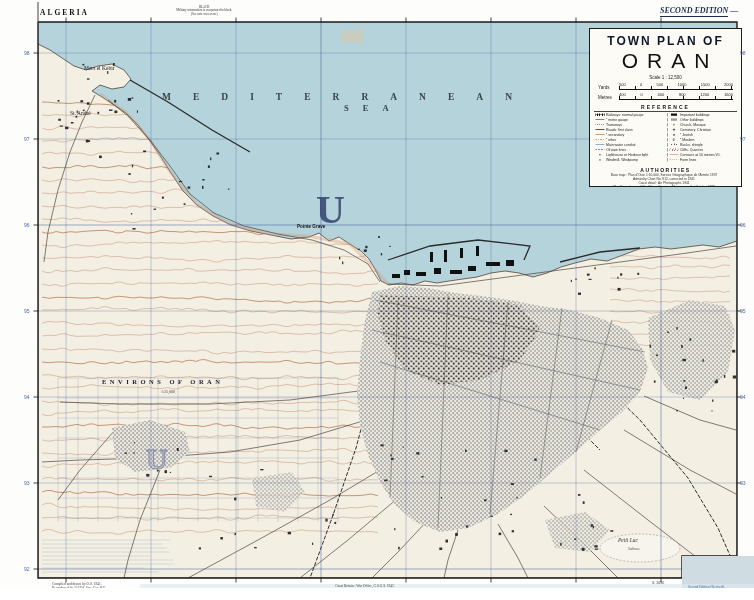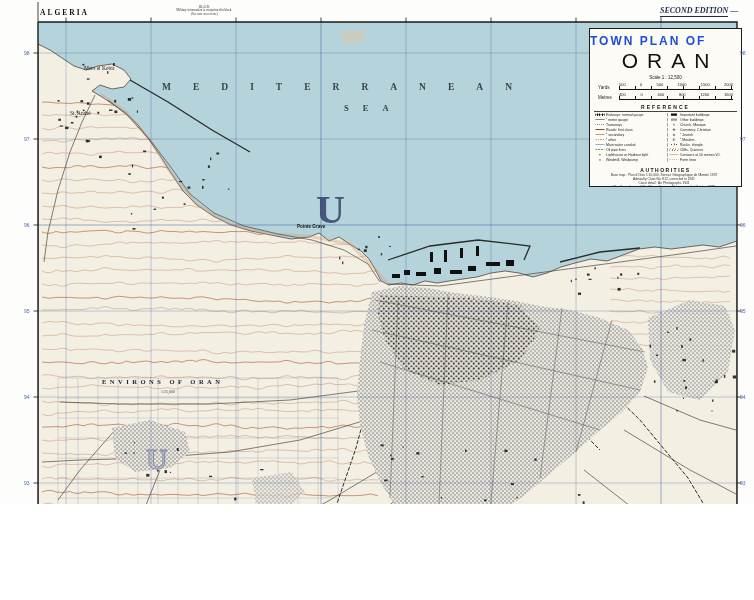--- a/index.html
+++ b/index.html
@@ -1,47 +1,47 @@
 <!DOCTYPE html>
 <html><head>
 <meta charset="utf-8">
 <style>
   html,body{margin:0;padding:0;background:#ffffff;}
-  #stage{position:relative;width:754px;height:504px;background:#fdfdfb;overflow:hidden;
+  #stage{position:relative;width:754px;height:588px;background:#fdfdfb;overflow:hidden;
          font-family:"Liberation Serif",serif;color:#1a1a1a;}
   .abs{position:absolute;}
   
   .country{left:40px;top:8px;font-size:7.5px;font-weight:bold;letter-spacing:2px;color:#111;}
   .edition{left:660px;top:6px;font-size:8px;font-style:italic;font-weight:bold;color:#1d2b4d;white-space:nowrap;}
   .edition .ul{border-bottom:1px solid #1d2b4d;padding-bottom:0.5px;}
   .tiny{transform-origin:0 0;line-height:1.15;}
   .topnote{left:148px;top:5px;width:250px;text-align:center;font-size:7px;transform:scale(0.45);color:#333;}
   .imprintL{left:52px;top:582px;width:300px;font-size:7px;transform:scale(0.5);color:#444;}
   .imprintC{left:300px;top:584px;width:260px;text-align:center;font-size:7px;transform:scale(0.5);color:#444;}
   .sheetnote{left:652px;top:580px;font-size:4px;color:#333;}
   .cutnote{left:688px;top:585px;width:130px;font-size:7px;transform:scale(0.5);color:#4a6ab0;}
   .gridnum{position:absolute;font-size:5px;color:#4a6ab0;font-family:"Liberation Sans",sans-serif;}
   
-  .sealbl1{left:162px;top:82px;font-size:9.5px;letter-spacing:22px;color:#39444d;font-weight:600;white-space:nowrap;}
+  .sealbl1{left:162px;top:92px;font-size:9.5px;letter-spacing:22px;color:#39444d;font-weight:600;white-space:nowrap;}
   .sealbl2{left:344px;top:103px;font-size:8.5px;letter-spacing:14px;color:#39444d;font-weight:600;}
   .lbl{white-space:nowrap;color:#161616;}
   .lbl-mers{left:84px;top:65px;font-size:5.5px;}
   .lbl-standre{left:70px;top:110px;font-size:5.5px;}
   .lbl-pointe{left:297px;top:224px;font-size:4.6px;font-weight:bold;font-family:"Liberation Sans",sans-serif;}
   .lbl-env{left:102px;top:378px;font-size:6.5px;font-weight:bold;letter-spacing:3.5px;color:#23233a;}
   .lbl-envsub{left:118px;top:389px;width:100px;text-align:center;font-size:4px;color:#44445a;}
   .lbl-lac{left:618px;top:537px;font-size:5.5px;font-style:italic;color:#333;}
   .lbl-salines{left:628px;top:546px;font-size:4px;font-style:italic;color:#555;}
   .uletter{left:316px;top:190px;font-size:40px;font-weight:bold;color:rgba(45,58,104,0.82);line-height:1;}
   .uletter2{left:146px;top:444px;font-size:30px;font-weight:bold;line-height:1;
             color:rgba(120,130,165,0.18);-webkit-text-stroke:0.9px #7d88ad;}
   
   #titlebox{left:589px;top:28px;width:151px;height:157px;background:#fcfbf5;
             border:1.3px solid #1c1c1c;font-family:"Liberation Sans",sans-serif;overflow:hidden;}
-  .tb1{text-align:left;font-size:12px;font-weight:bold;letter-spacing:2px;margin-top:5px;color:#1d4ed8;}
+  .tb1{text-align:center;font-size:12px;font-weight:bold;letter-spacing:2px;margin-top:5px;color:#0f172a;}
   .tb2{text-align:center;font-size:21px;font-weight:normal;letter-spacing:9px;margin-top:1px;color:#111;text-indent:9px;}
   .tbscale{text-align:center;font-size:4.5px;margin-top:2px;color:#222;}
   .sbrow{display:flex;align-items:flex-end;gap:3px;margin:3px 8px 0 8px;height:7px;}
   .sbunit{font-size:4.5px;color:#222;flex:0 0 18px;}
   .sbbar{flex:1;position:relative;height:6px;border-bottom:1.6px solid #111;
          background:repeating-linear-gradient(90deg,#111 0 0.8px,transparent 0.8px 16px) bottom/100% 3px no-repeat;}
   .sbnums{position:absolute;top:-1px;left:0;right:0;display:flex;justify-content:space-between;font-size:4px;color:#222;}
   .tbref{text-align:center;font-size:5px;font-weight:bold;letter-spacing:2px;margin-top:4px;color:#111;}
   #legend-wrap{height:52px;overflow:hidden;border-top:0.8px solid #444;margin:1px 4px 0 4px;}
   #legend-rows{width:296px;transform:scale(0.5);transform-origin:0 0;font-size:7px;color:#222;}

